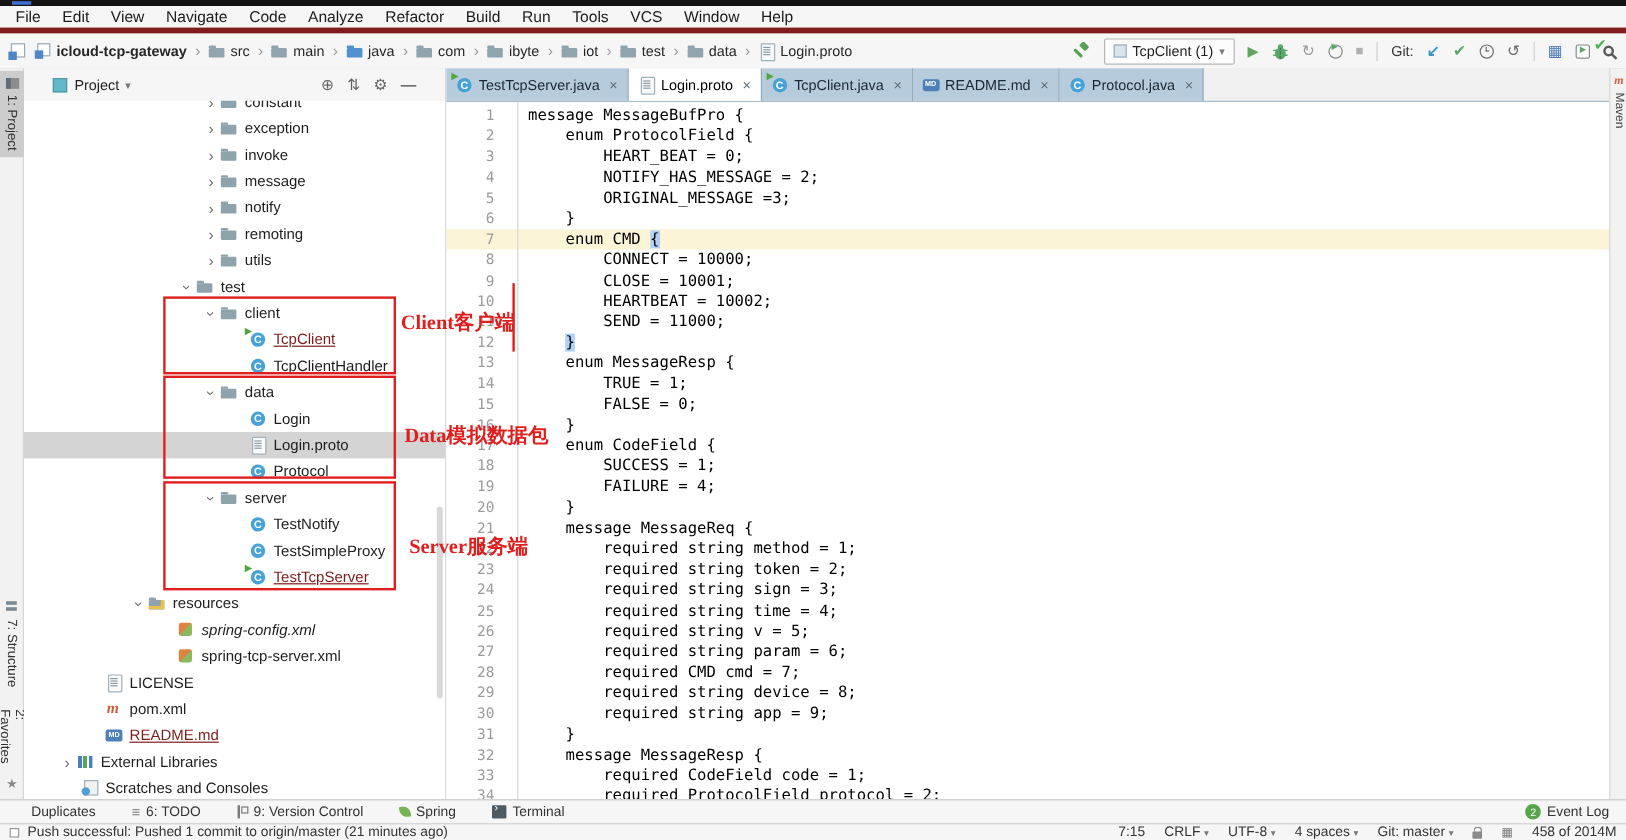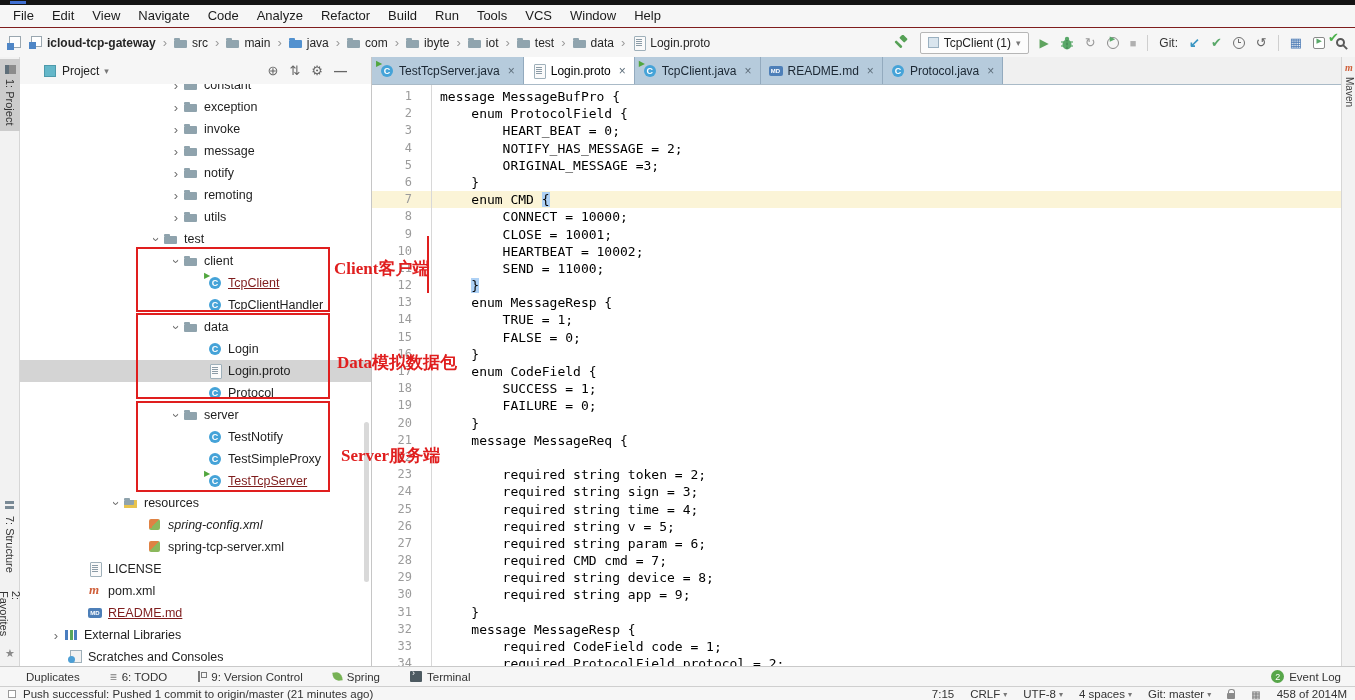--- a/index.html
+++ b/index.html
@@ -5,21 +5,21 @@
   * { margin:0; padding:0; box-sizing:border-box; }
   html,body { width:1355px; height:700px; overflow:hidden; }
   body { position:relative; font-family:"Liberation Sans",sans-serif; background:#fff; color:#1b1b1b; }
   .abs { position:absolute; }
 
   
   .titlebar { position:absolute; left:0; top:0; right:0; height:5px; background:#141414; }
   .title-accent { position:absolute; left:10px; top:1px; width:16px; height:3px; background:#3f6fd1; }
 
   
-  .menubar { position:absolute; left:0; top:5px; right:0; height:23px; background:#f6f6f6; border-bottom:1px solid #7f1d1d; display:flex; align-items:center; padding-left:4px;text-align:right; }
+  .menubar { position:absolute; left:0; top:5px; right:0; height:23px; background:#f6f6f6; border-bottom:5px solid #7f1d1d; display:flex; align-items:center; padding-left:4px;text-align:right; }
   .menu-item { padding:0 9px; font-size:13px; line-height:22px; color:#1b1b1b; }
 
   
   .toolbar { position:absolute; left:0; top:28px; right:0; height:30px; background:#f6f6f6; border-bottom:1px solid #c6c6c6; display:flex; align-items:center; }
   .tb-left { display:flex; align-items:center; padding-left:7px; }
   .icon-window { width:14px; height:14px; position:relative; margin-right:8px; }
   .icon-window::before { content:""; position:absolute; right:0; top:0; width:10px; height:10px; border:1px solid #9aa7b0; background:#fdfdfd; }
   .icon-window::after { content:""; position:absolute; left:0; bottom:0; width:7px; height:7px; background:#4f86c6; }
   .crumbs { display:flex; align-items:center; }
   .crumb { display:flex; align-items:center; font-size:12px; color:#262626; }
@@ -582,35 +582,36 @@
           <span class="code-text">    enum CodeField {</span>
         </div>
 
         <div class="code-line">
           <span class="ln">18</span>
           <span class="code-text">        SUCCESS = 1;</span>
         </div>
 
         <div class="code-line">
           <span class="ln">19</span>
-          <span class="code-text">        FAILURE = 0;</span>
+          <span class="code-text">        FAILURE = 4;</span>
         </div>
 
         <div class="code-line">
           <span class="ln">20</span>
           <span class="code-text">    }</span>
         </div>
 
         <div class="code-line">
           <span class="ln">21</span>
           <span class="code-text">    message MessageReq {</span>
         </div>
 
         <div class="code-line">
           <span class="ln">22</span>
+          <span class="code-text">        required string method = 1;</span>
         </div>
 
         <div class="code-line">
           <span class="ln">23</span>
           <span class="code-text">        required string token = 2;</span>
         </div>
 
         <div class="code-line">
           <span class="ln">24</span>
           <span class="code-text">        required string sign = 3;</span>

